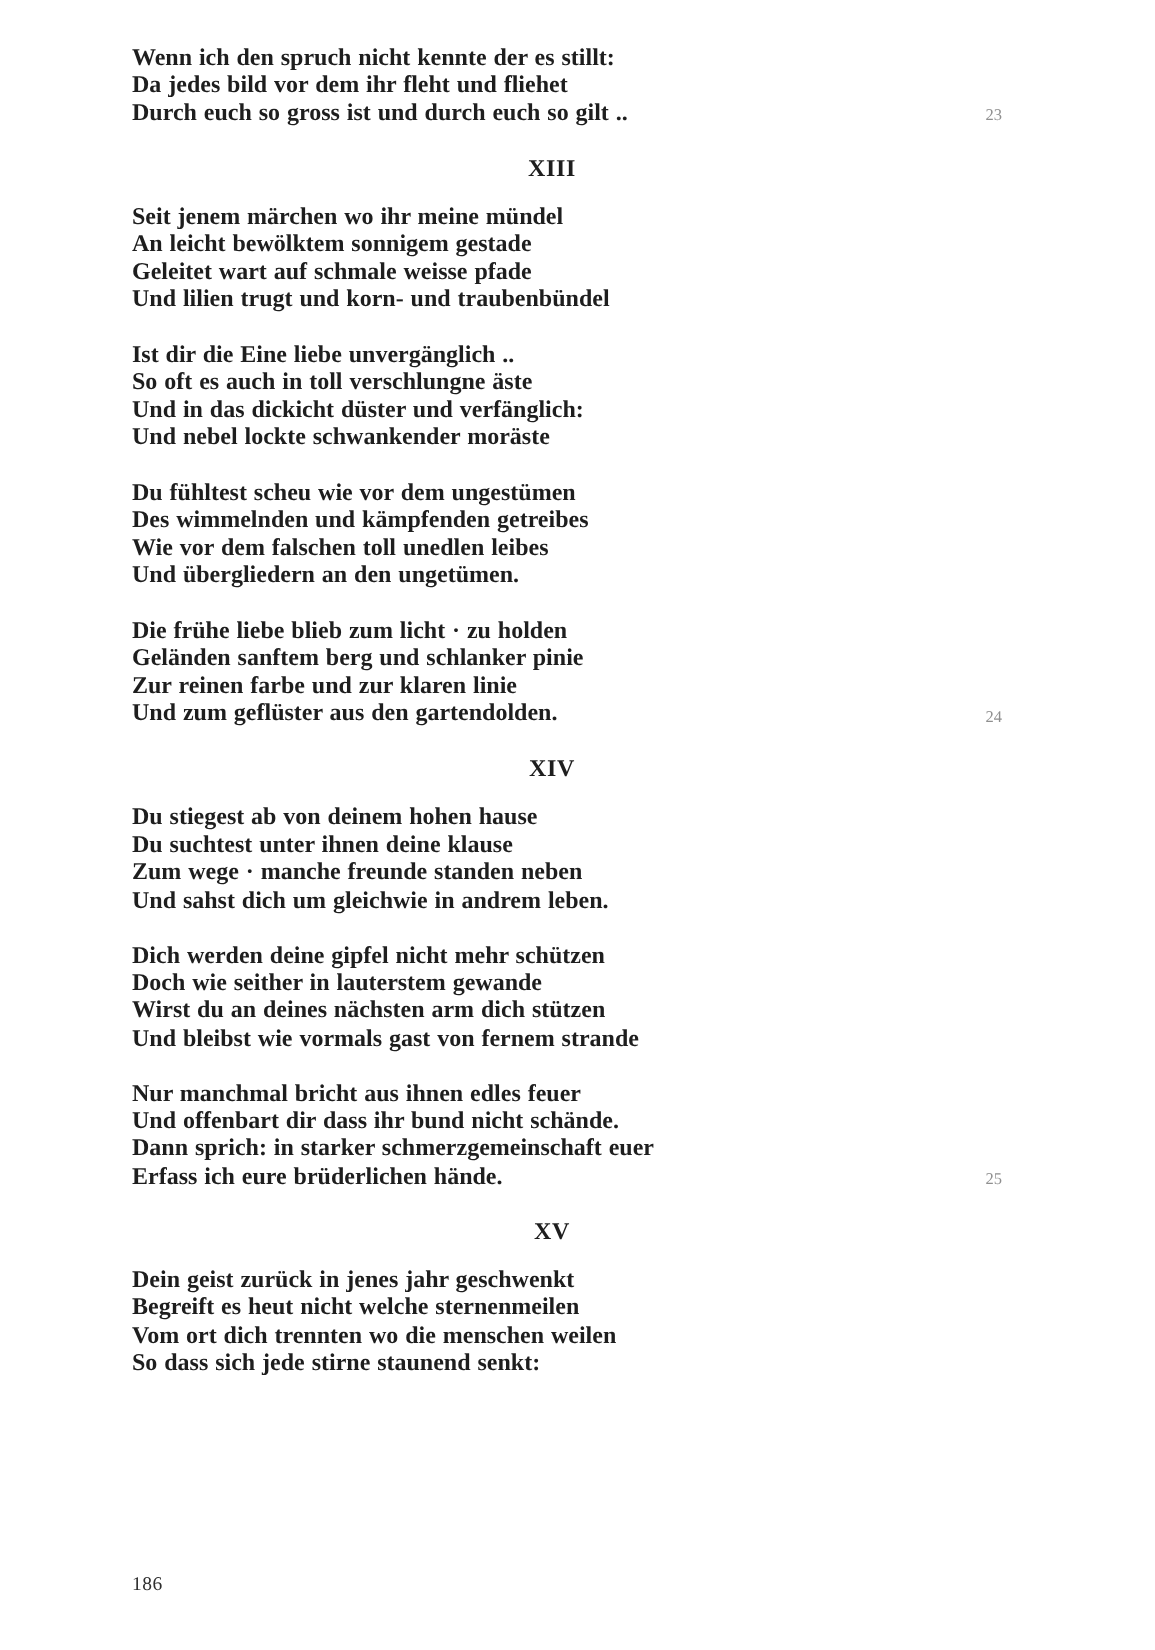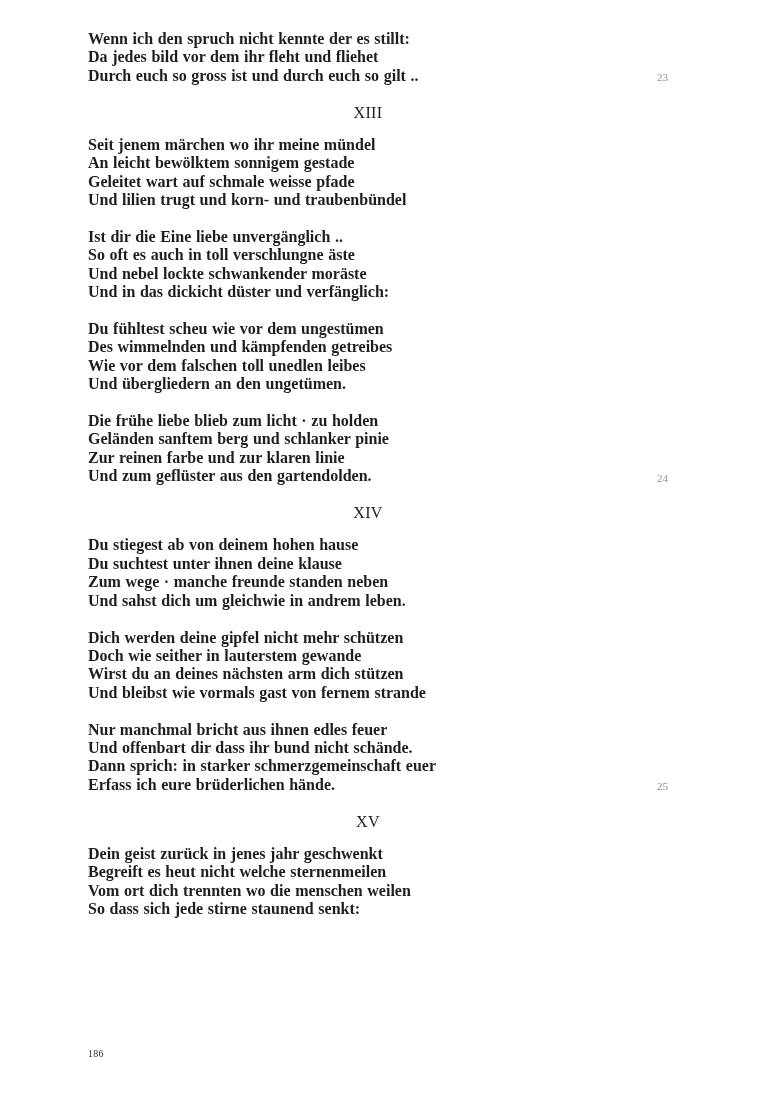--- a/index.html
+++ b/index.html
@@ -27,39 +27,39 @@
   }
   .stanza {
     position: relative;
     margin: 0 0 18.4px 0;
   }
   .line {
     white-space: nowrap;
     font-weight: bold;
   }
   .poem-heading {
-    font-weight: normal;
+    font-weight: bold;
     text-align: center;
     margin: 14px 0 14px 0;
     letter-spacing: 0.4px;
   }
   .margin-num {
     position: absolute;
     right: -20px;
     bottom: 2px;
     font-size: 11px;
     line-height: 11px;
     color: #8f8f8f;
     word-spacing: 0;
   }
   .footer-num {
     position: absolute;
     left: 88px;
     top: 1048px;
-    font-size: 10px;
+    font-size: 13px;
     color: #2e2e2e;
     letter-spacing: 0.3px;
   }
 </style>
 </head>
 <body>
 
 <div class="page">
   <div class="poem-column">
       <div class="stanza">
@@ -71,22 +71,22 @@
       <div class="poem-heading">XIII</div>
       <div class="stanza">
         <div class="line">Seit jenem märchen wo ihr meine mündel</div>
         <div class="line">An leicht bewölktem sonnigem gestade</div>
         <div class="line">Geleitet wart auf schmale weisse pfade</div>
         <div class="line">Und lilien trugt und korn- und traubenbündel</div>
       </div>
       <div class="stanza">
         <div class="line">Ist dir die Eine liebe unvergänglich ..</div>
         <div class="line">So oft es auch in toll verschlungne äste</div>
+        <div class="line">Und in das dickicht düster und verfänglich:</div>
         <div class="line">Und nebel lockte schwankender moräste</div>
-        <div class="line">Und in das dickicht düster und verfänglich:</div>
       </div>
       <div class="stanza">
         <div class="line">Du fühltest scheu wie vor dem ungestümen</div>
         <div class="line">Des wimmelnden und kämpfenden getreibes</div>
         <div class="line">Wie vor dem falschen toll unedlen leibes</div>
         <div class="line">Und übergliedern an den ungetümen.</div>
       </div>
       <div class="stanza">
         <div class="line">Die frühe liebe blieb zum licht · zu holden</div>
         <div class="line">Geländen sanftem berg und schlanker pinie</div>

